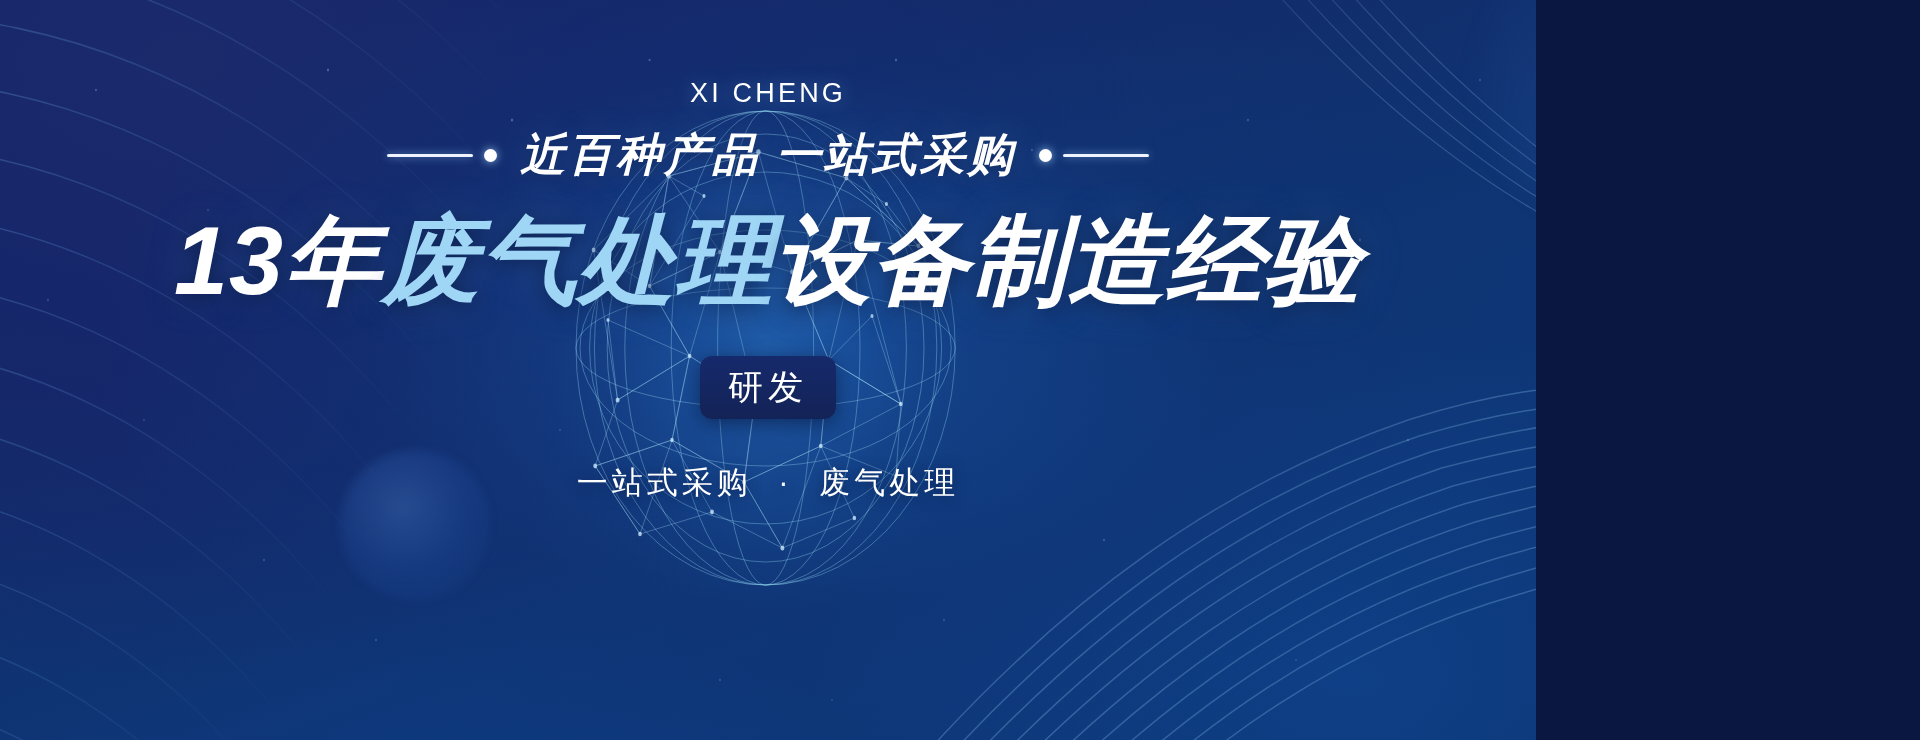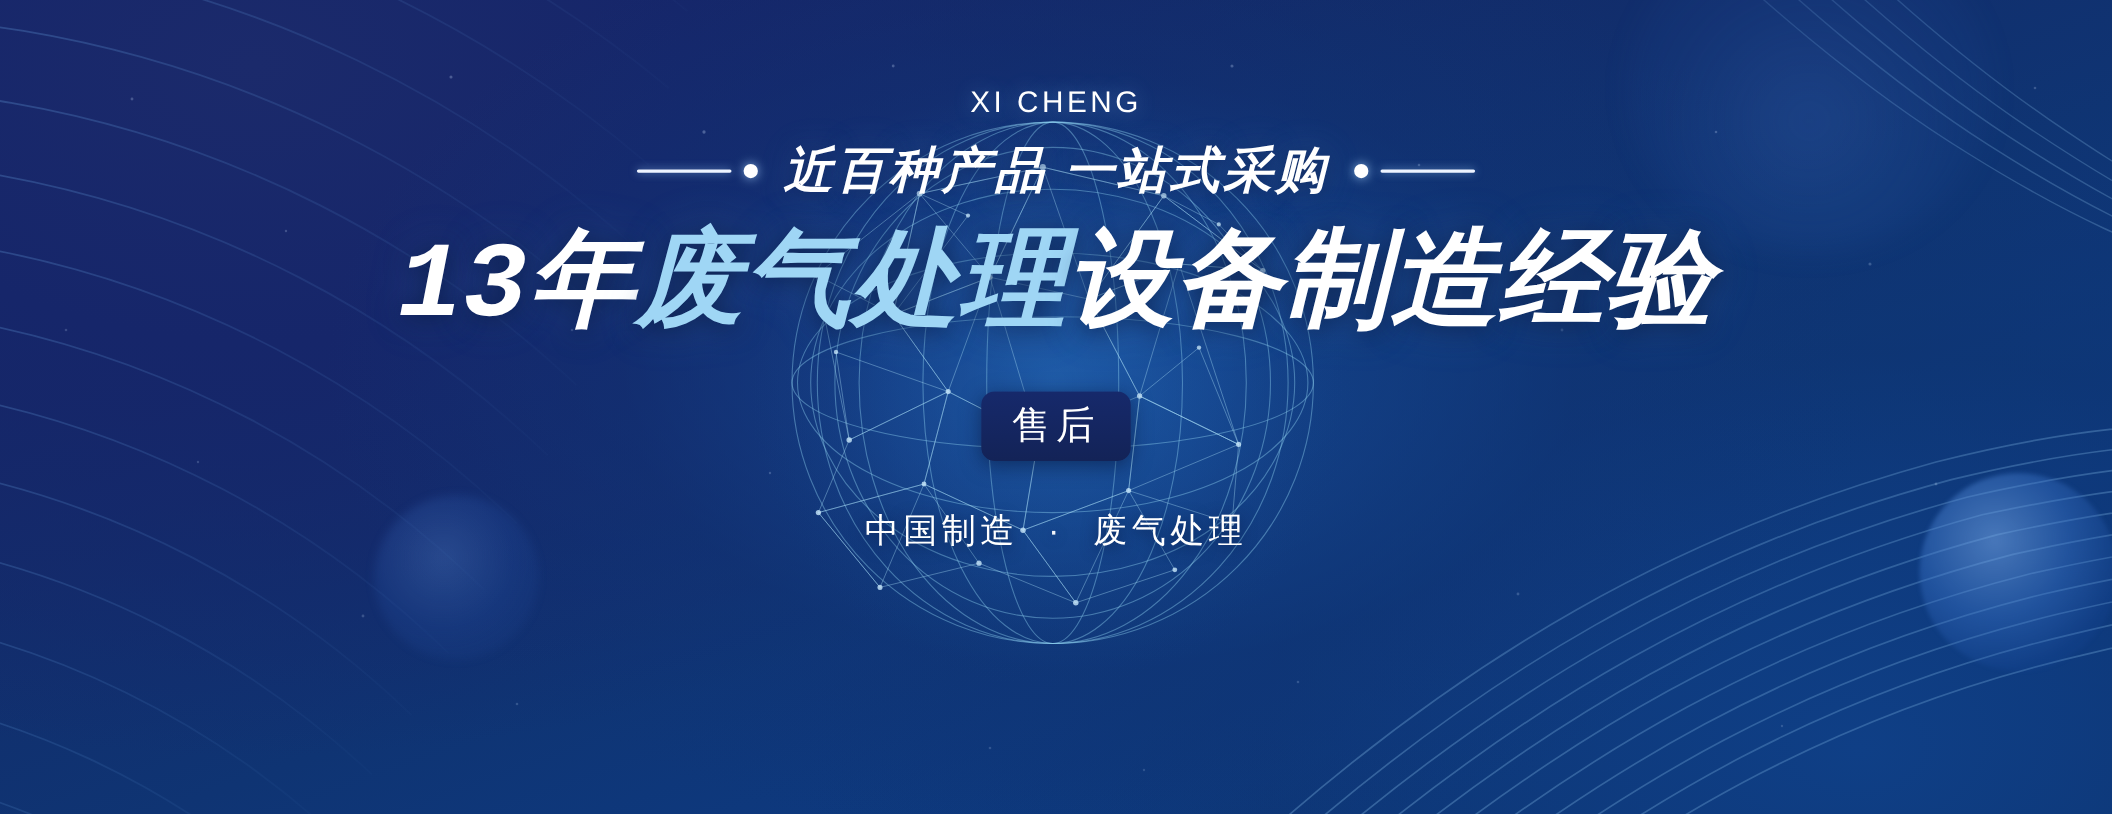--- a/index.html
+++ b/index.html
@@ -1,20 +1,20 @@
 <!DOCTYPE html>
 <html><head>
 <meta charset="utf-8">
 <style>
   html,body{margin:0;padding:0;background:#0a1740;}
   *{box-sizing:border-box;}
 
   .banner{
     position:relative;
-    width:1920px;height:740px;
+    width:1536px;height:740px;
     overflow:hidden;
     font-family:"Liberation Sans","DejaVu Sans",sans-serif;
     background:
       radial-gradient(ellipse 900px 560px at 52% 46%, rgba(22,74,150,0.85) 0%, rgba(16,52,118,0.45) 48%, rgba(12,32,86,0) 78%),
       radial-gradient(ellipse 1400px 900px at 12% 8%, #1b2a6b 0%, #16266a 28%, rgba(18,38,100,0) 70%),
       radial-gradient(ellipse 1200px 800px at 88% 92%, #0f3f86 0%, rgba(14,52,112,0.55) 45%, rgba(12,34,86,0) 80%),
       linear-gradient(160deg,#16225c 0%, #132a68 28%, #0f3473 55%, #0d3b83 78%, #0b326f 100%);
   }
 
   .layer{position:absolute;inset:0;}
@@ -79,21 +79,20 @@
 
   .headline{
     margin-top:14px;
     font-size:97px;
     font-weight:700;
     font-style:italic;
     letter-spacing:1px;
     white-space:nowrap;
     line-height:1.12;
     text-shadow:0 3px 22px rgba(6,22,62,.8), 0 0 42px rgba(110,185,255,.25);
-    font-family:Liberation Mono, monospace;
   }
   .headline .white{color:#ffffff;}
   .headline .cyan{color:#9fd6f5;}
 
   .tagline{
     margin-top:16px;
     color:#e8f1ff;
     font-family:"Liberation Serif","DejaVu Serif",serif;
     font-size:20px;
     letter-spacing:5.6px;
@@ -320,23 +319,23 @@
           <span class="bar"></span>
       </span>
     </div>
 
     <div class="headline">
       <span class="white">13年</span><span class="cyan">废气处理</span><span class="white">设备制造经验</span>
     </div>
 
 
     <div class="pills">
-      <div class="pill">售后</div>
+      <div class="pill">研发</div>
     </div>
 
     <div class="footline">
-      <span>中国制造</span>
+      <span>一站式采购</span>
       <span class="mid-dot">·</span>
       <span>废气处理</span>
     </div>
 
   </div>
 </div>
 
 </body></html>

